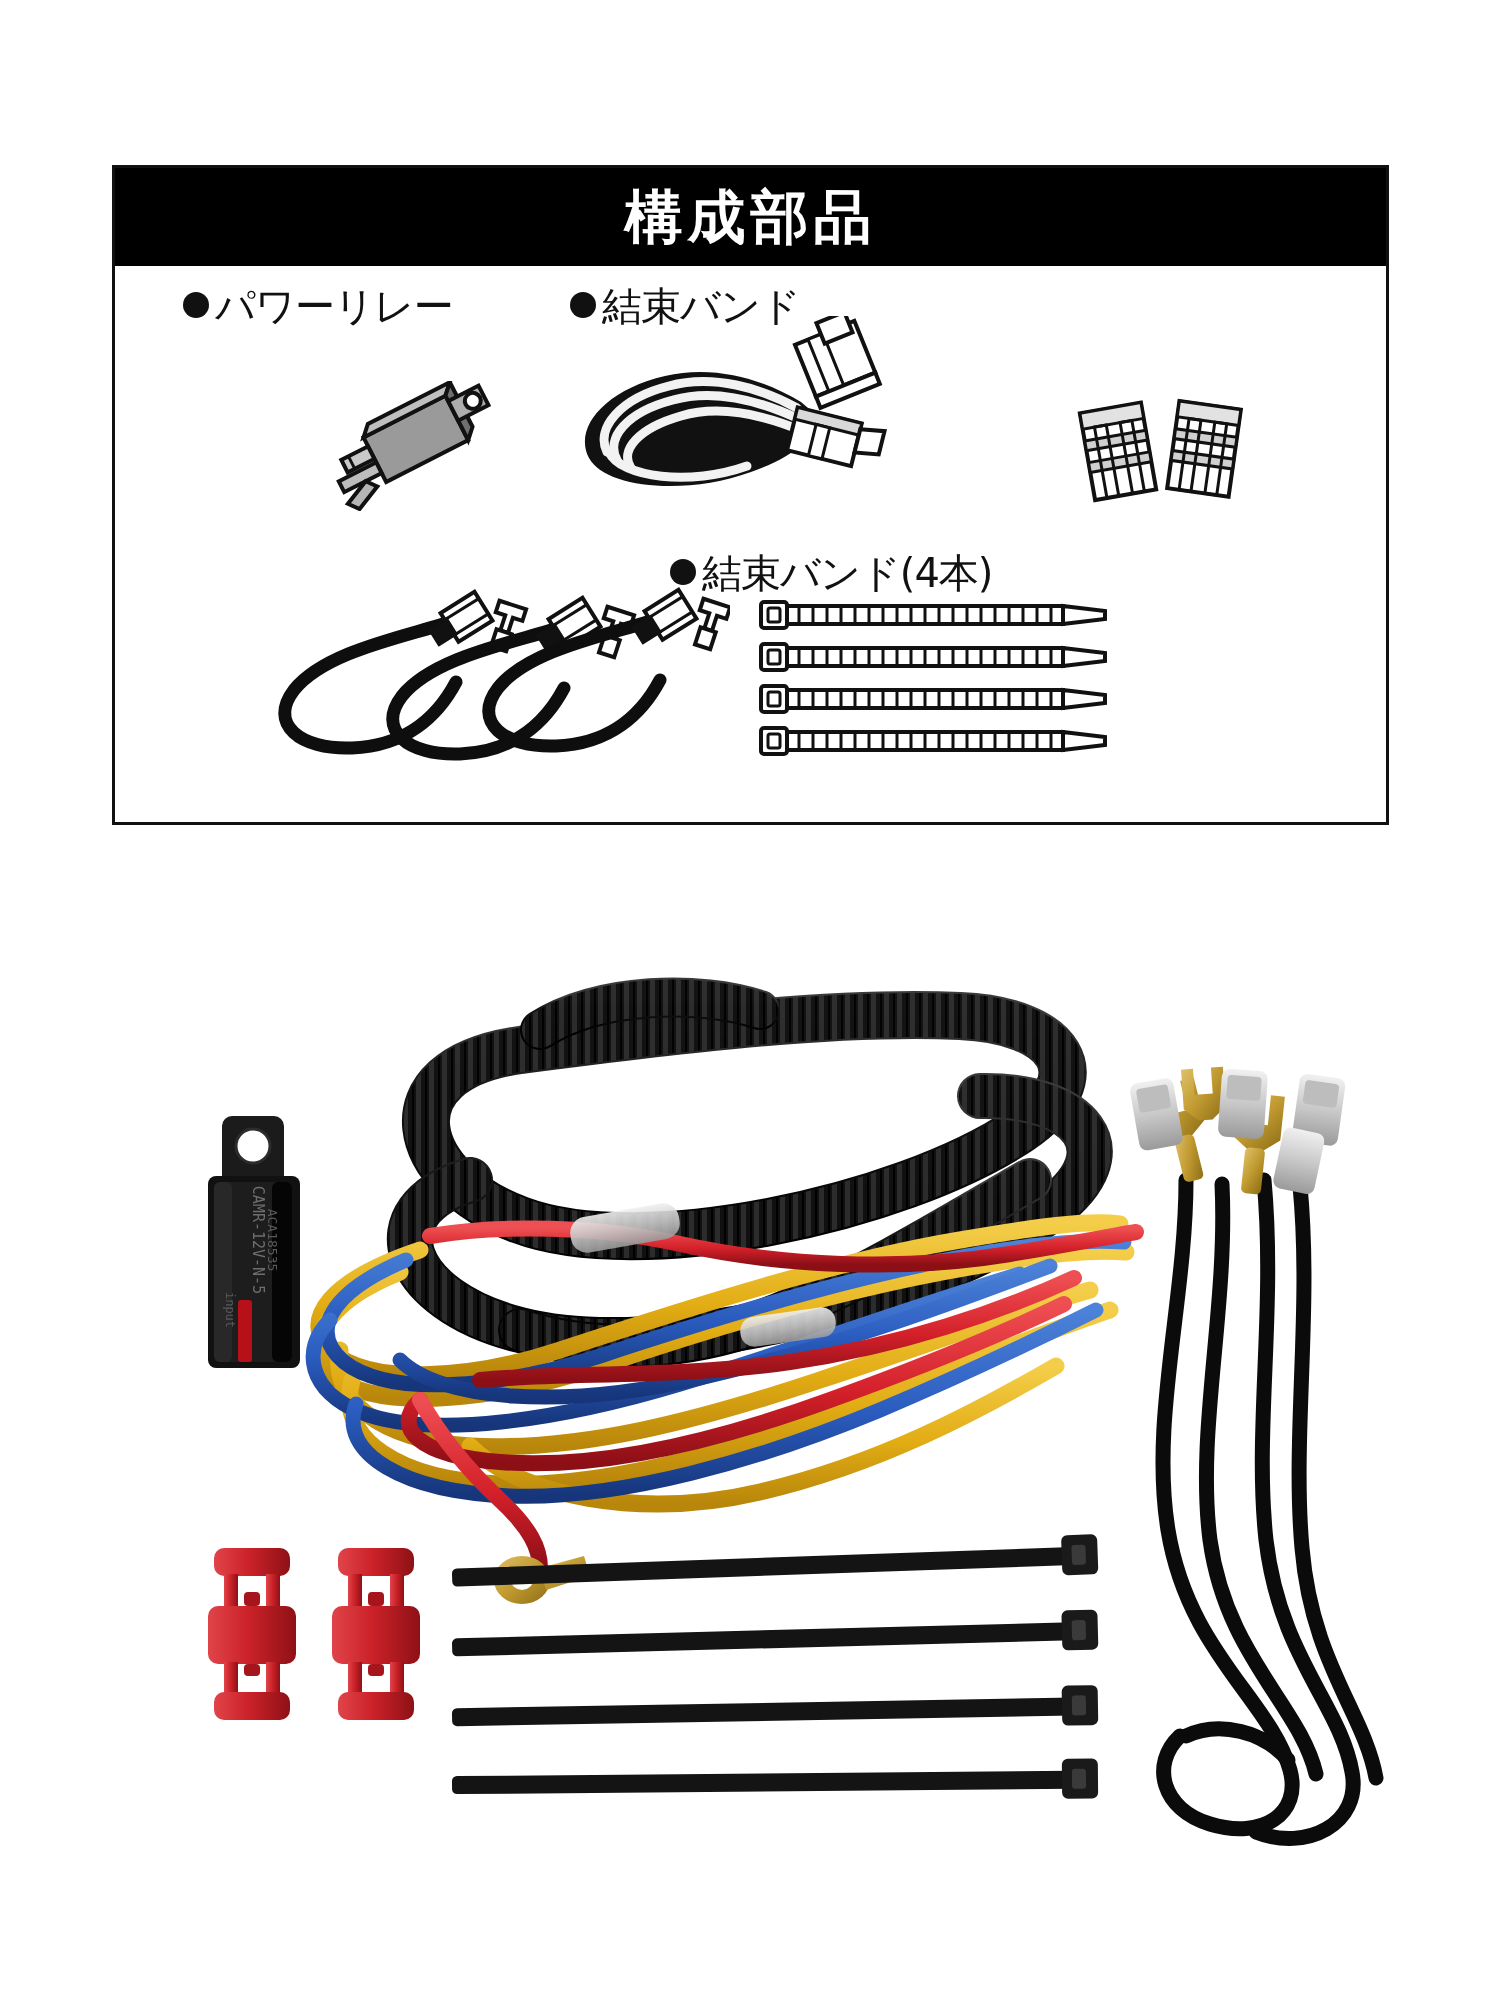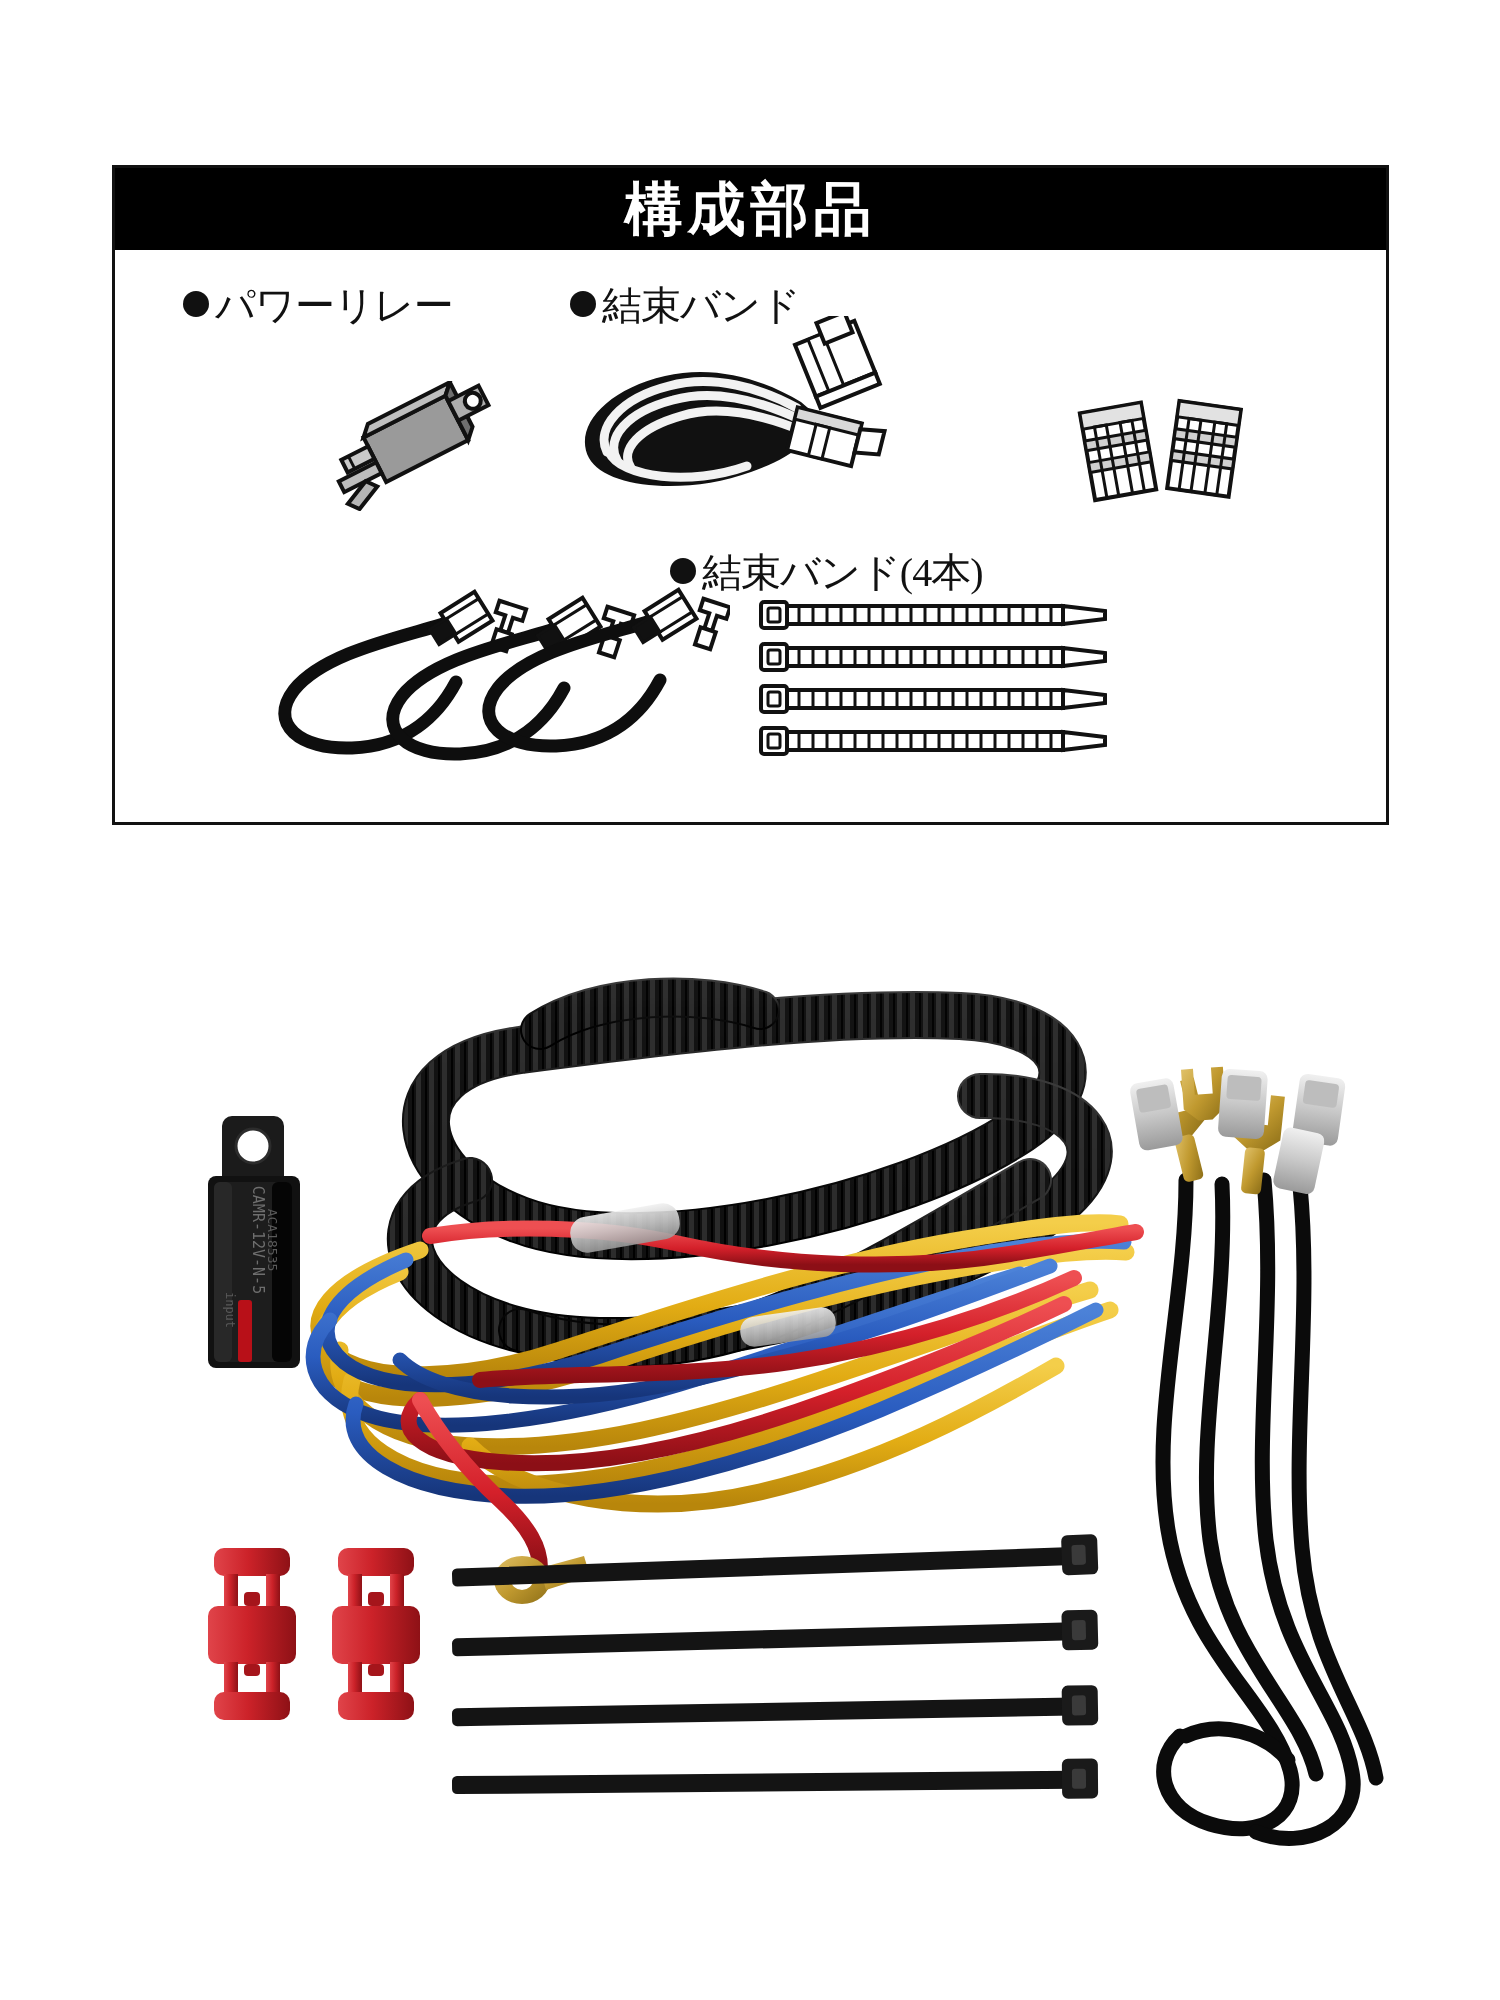--- a/index.html
+++ b/index.html
@@ -14,33 +14,33 @@
   
   .parts-panel {
     position: absolute;
     left: 112px; top: 165px;
     width: 1277px; height: 660px;
     border: 3px solid #111;
     background: #fff;
   }
   .panel-header {
     position: absolute; left: 0; top: 0;
-    width: 100%; height: 82px;
+    width: 100%; height: 98px;
     background: #000;
     display: flex; align-items: center; justify-content: center;
   }
   .panel-header-title {
     color: #fff;
     font-size: 58px;
     font-weight: 700;
     letter-spacing: 5px;
     line-height: 1;
     font-family: "DejaVu Sans", "Liberation Sans", sans-serif;
   }
-  .panel-body { position: absolute; left: 0; top: 98px; width: 100%; height: 562px; font-family: Liberation Serif, serif; }
+  .panel-body { position: absolute; left: 0; top: 98px; width: 100%; height: 562px; }
 
   .lbl {
     position: absolute;
     font-size: 40px;
     font-weight: 400;
     color: #111;
     white-space: nowrap;
     line-height: 1.12;
     letter-spacing: -1px;
   }

